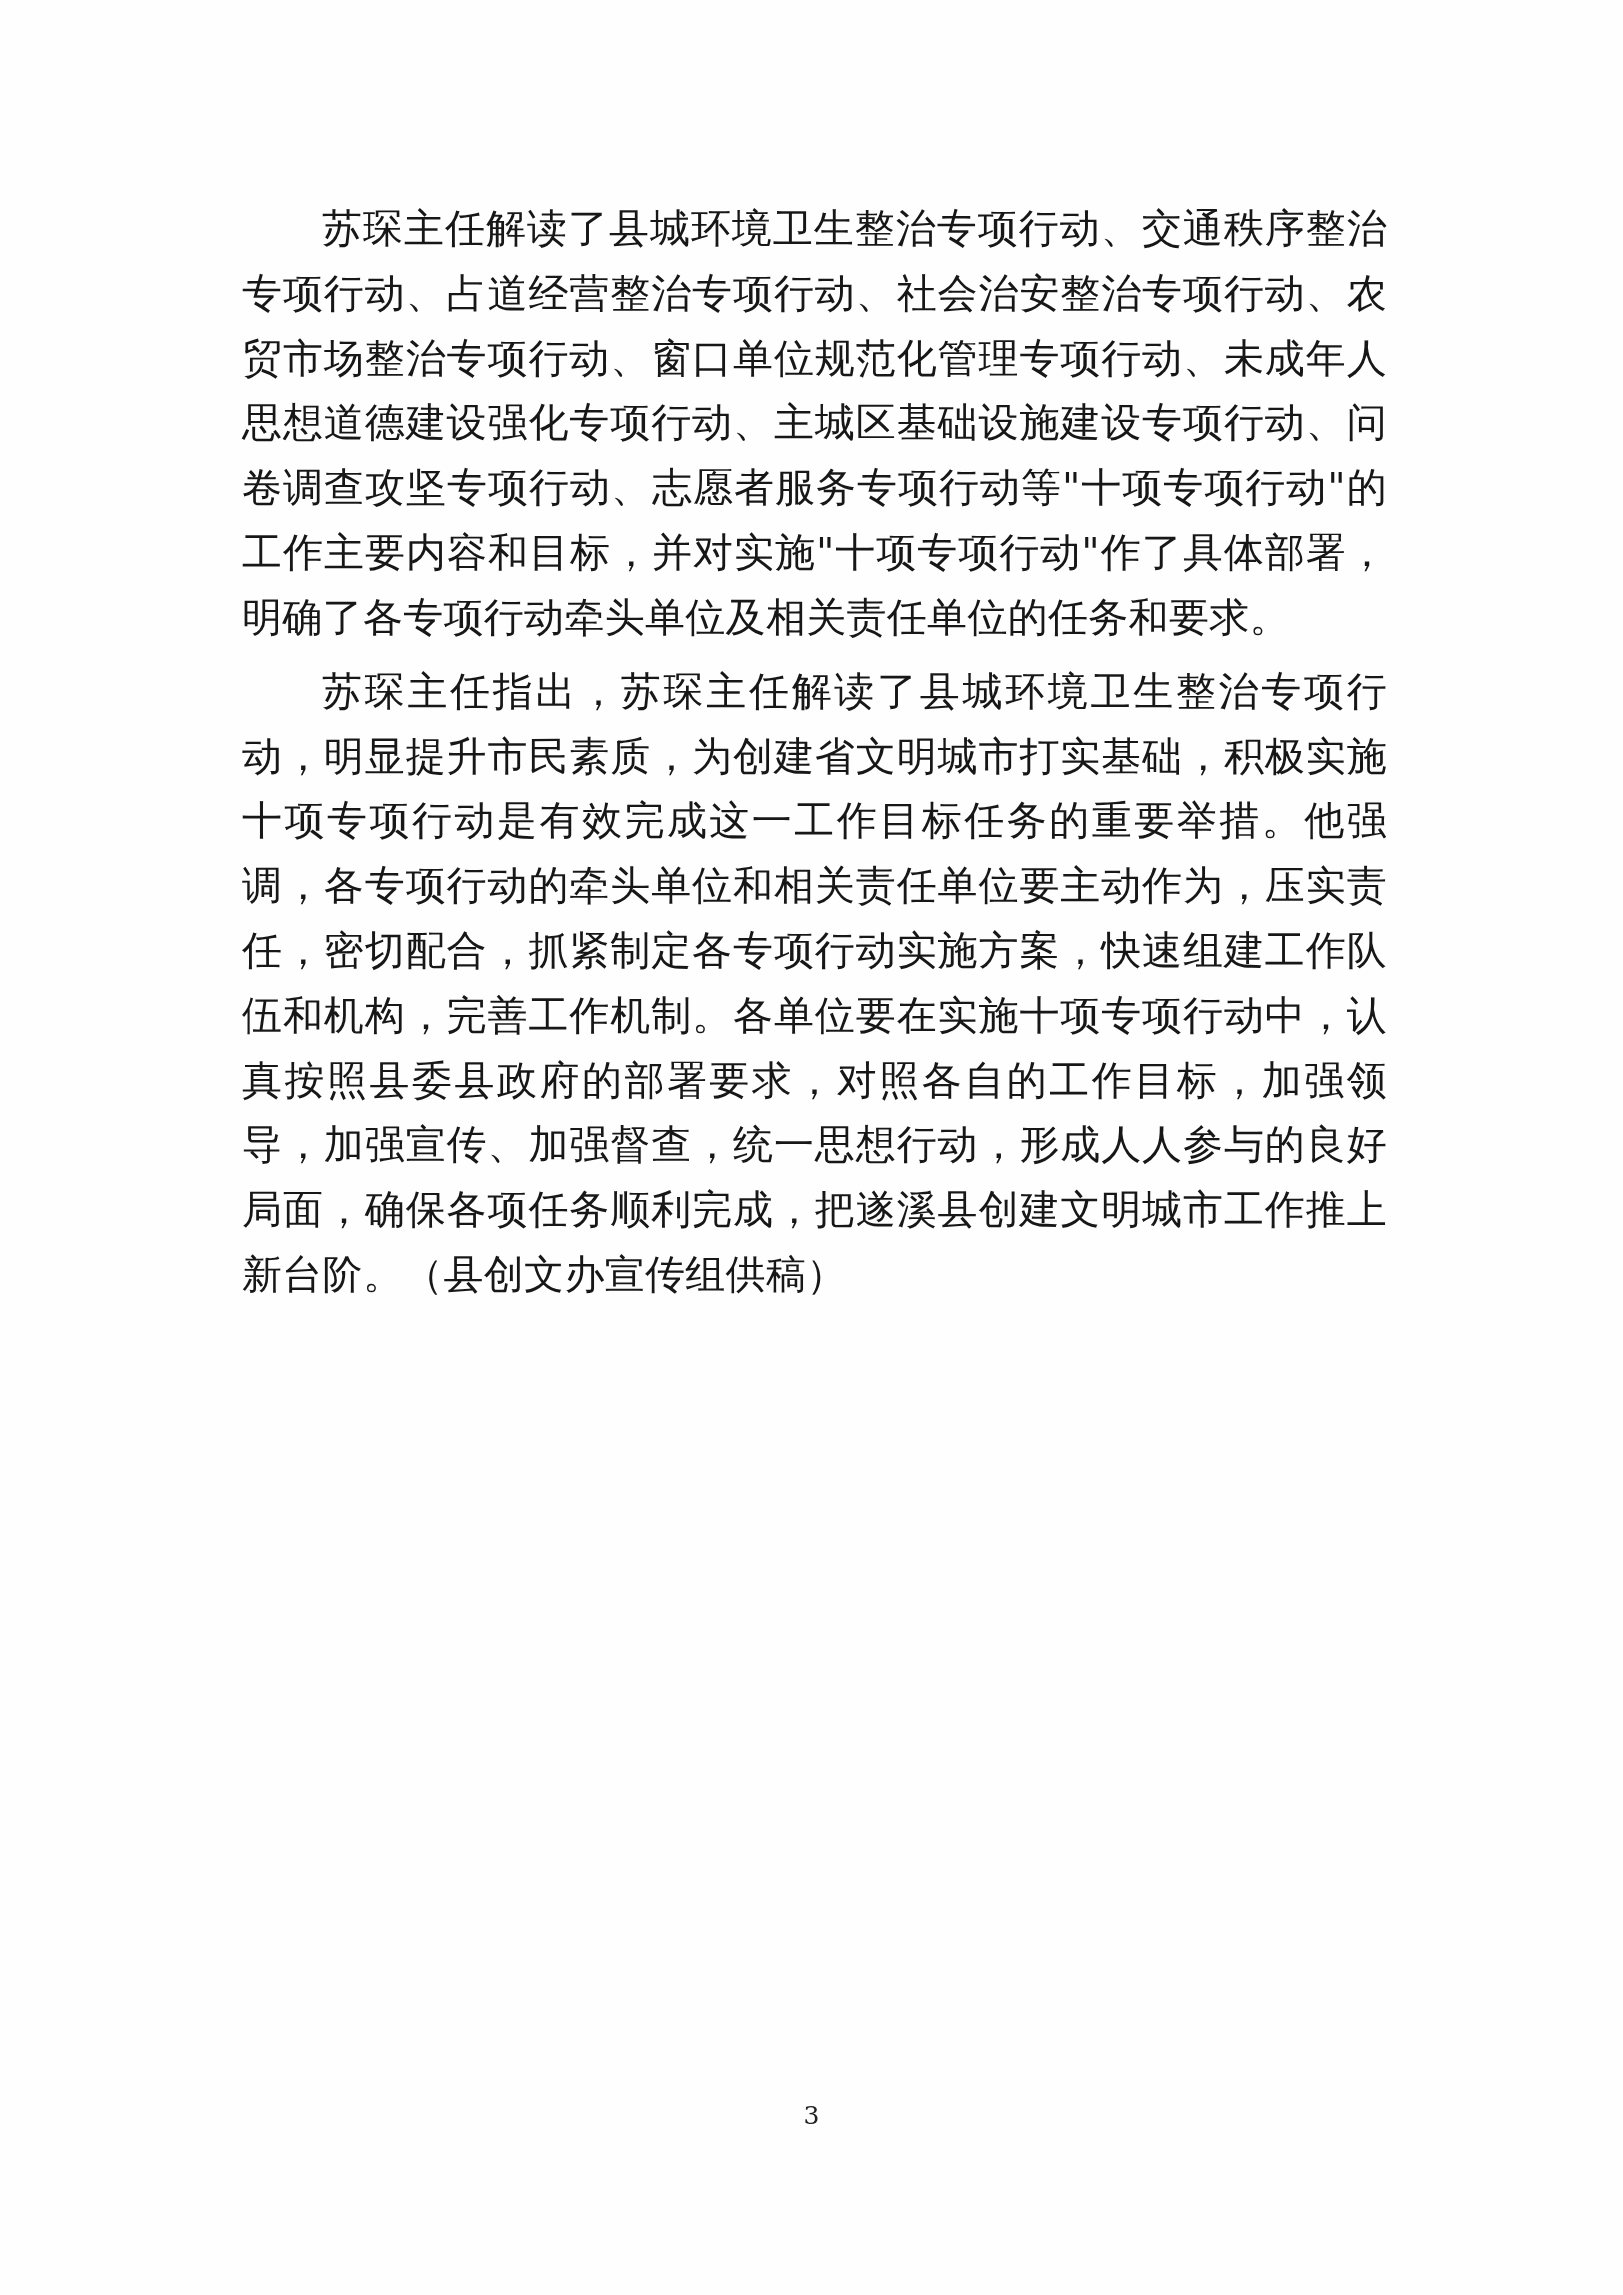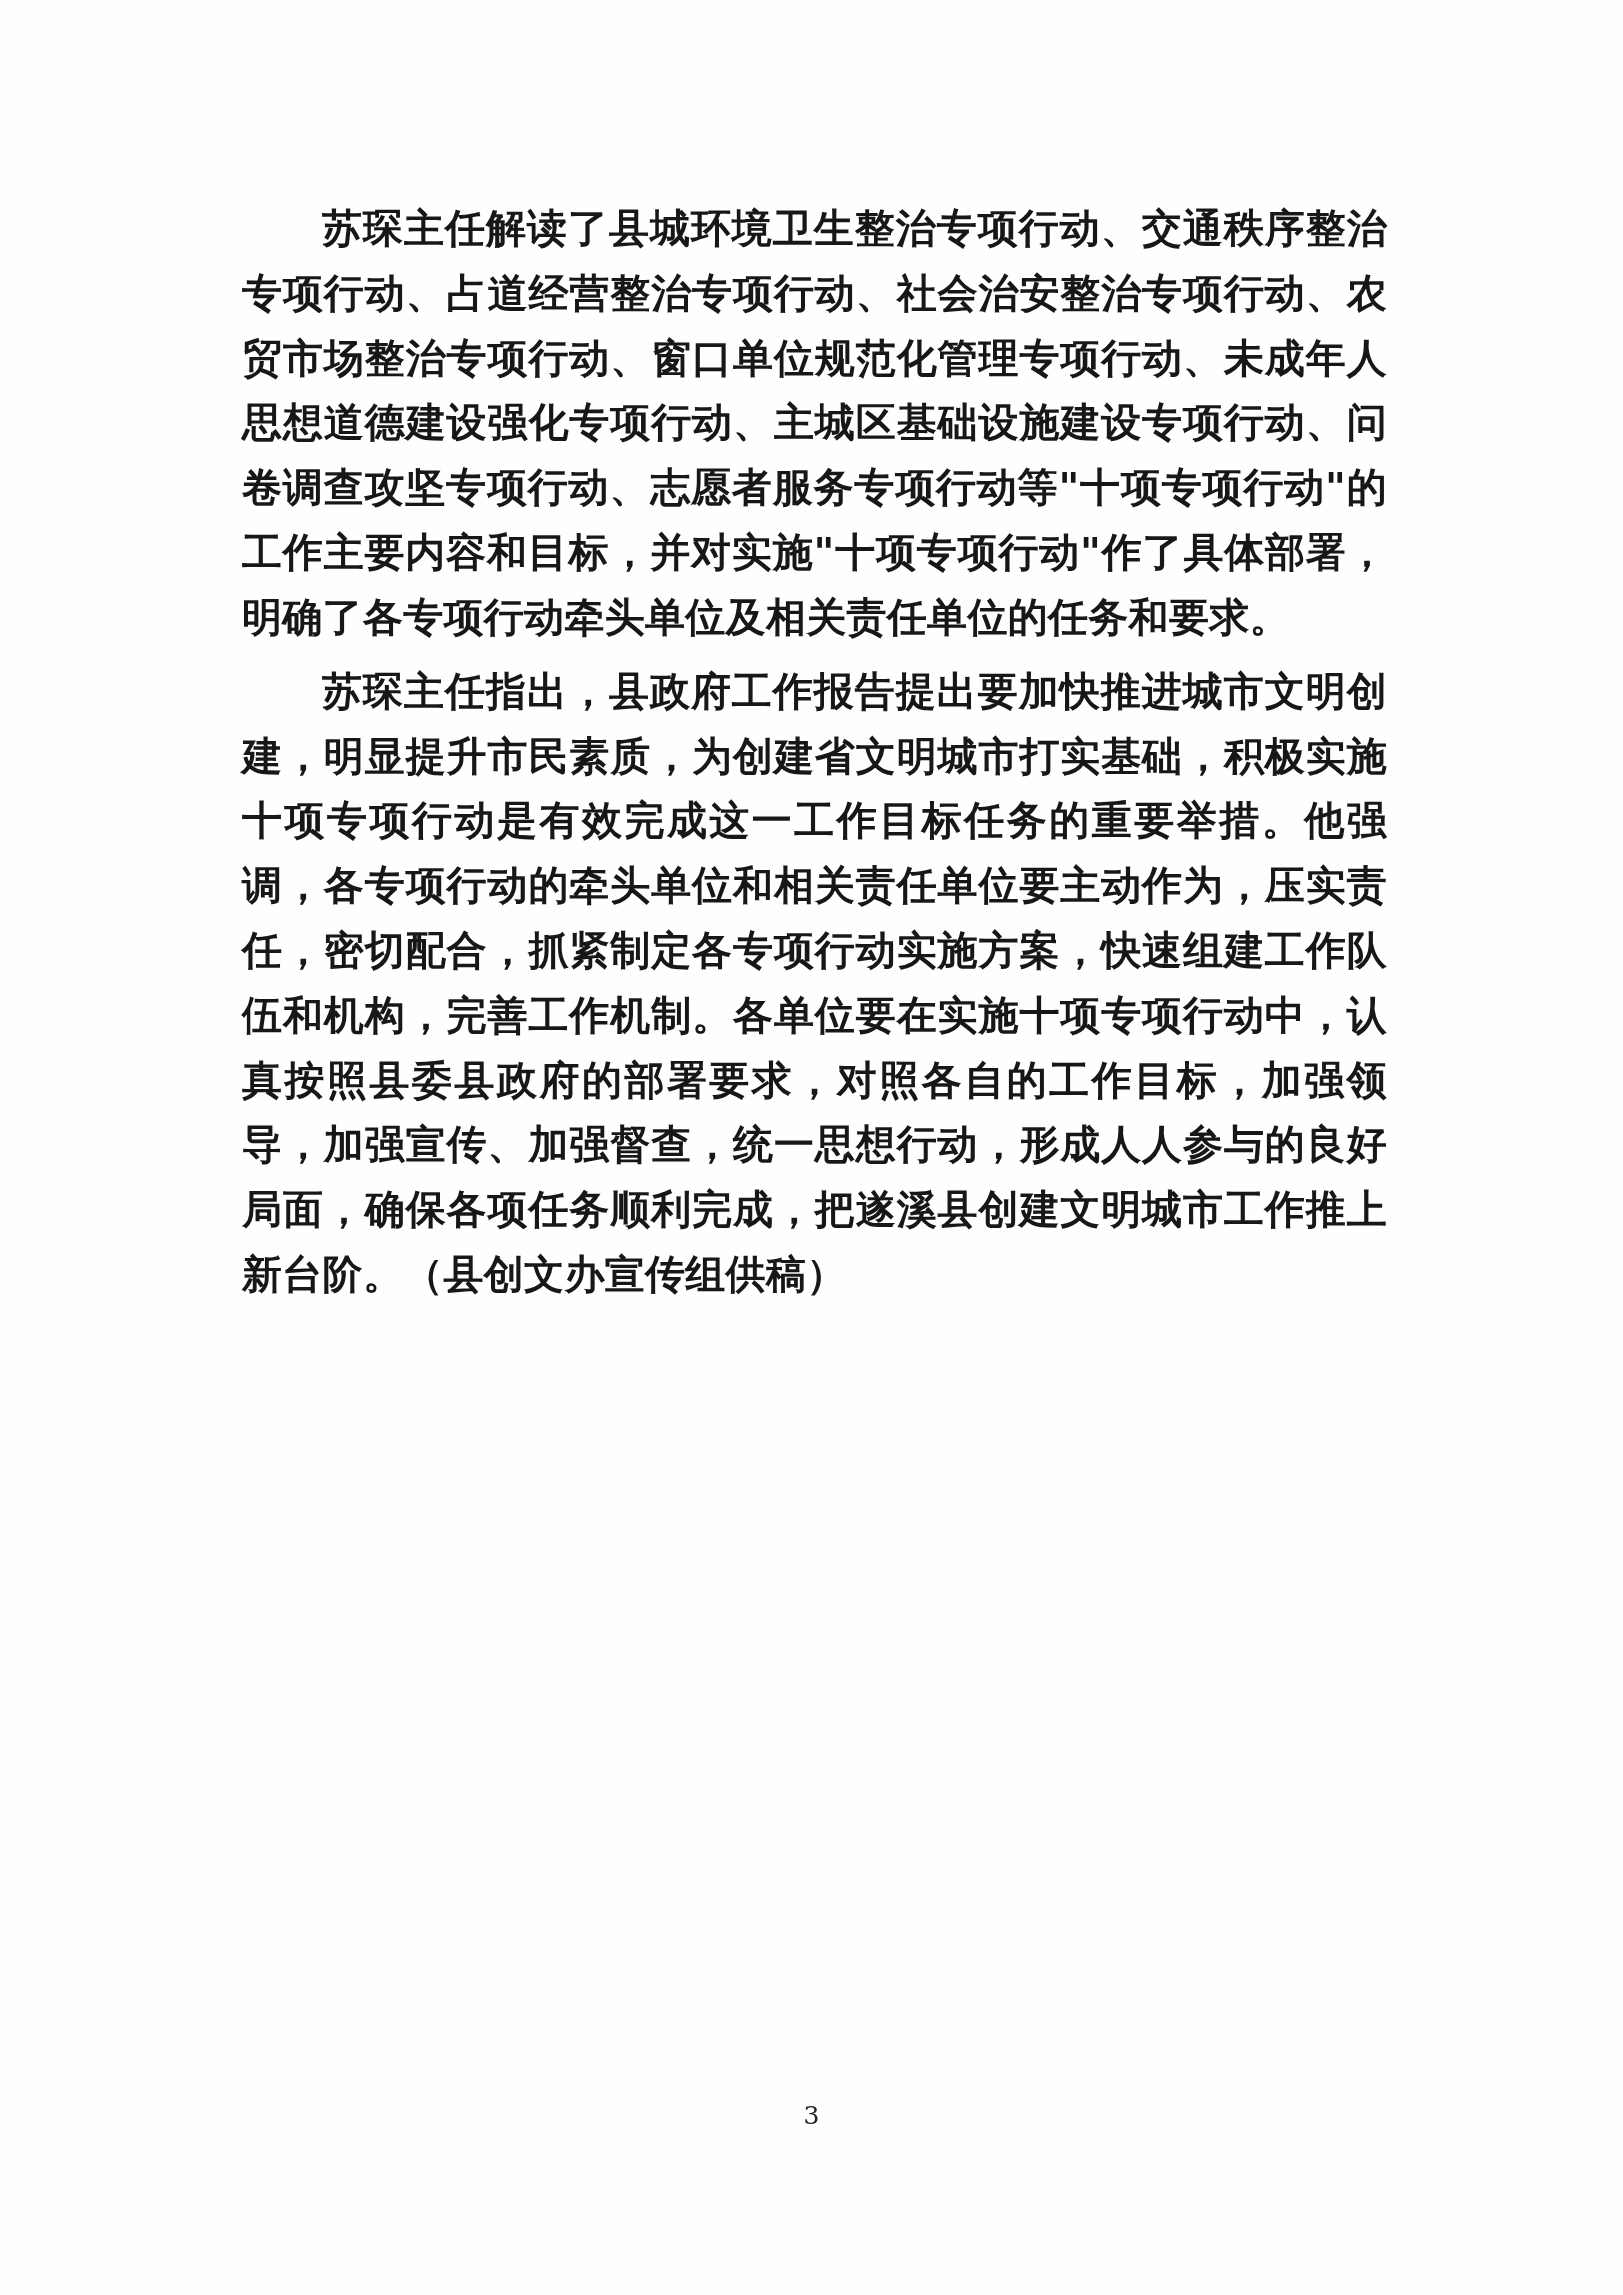--- a/index.html
+++ b/index.html
@@ -27,36 +27,36 @@
   }
   .para {
     font-size: 40px;
     line-height: 1.62;
     text-align: justify;
     text-justify: inter-ideograph;
     letter-spacing: 0.3px;
     margin: 0 0 9.2px 0;
     text-indent: 2em;
     color: #171717;
-    font-weight: 700;
+    font-weight: 400;
   }
   .page-number {
     position: absolute;
     left: 0;
     right: 0;
     top: 2101px;
     text-align: center;
     font-size: 25px;
     color: #222;
     font-family: "DejaVu Serif", "Liberation Serif", serif;
   }
 </style>
 </head>
 <body>
 
 <div class="page">
   <div class="content">
     <p class="para">苏琛主任解读了县城环境卫生整治专项行动、交通秩序整治专项行动、占道经营整治专项行动、社会治安整治专项行动、农贸市场整治专项行动、窗口单位规范化管理专项行动、未成年人思想道德建设强化专项行动、主城区基础设施建设专项行动、问卷调查攻坚专项行动、志愿者服务专项行动等"十项专项行动"的工作主要内容和目标，并对实施"十项专项行动"作了具体部署，明确了各专项行动牵头单位及相关责任单位的任务和要求。</p>
-    <p class="para">苏琛主任指出，县政府工作报告提出要加快推进城市文明创建，明显提升市民素质，为创建省文明城市打实基础，积极实施十项专项行动是有效完成这一工作目标任务的重要举措。他强调，各专项行动的牵头单位和相关责任单位要主动作为，压实责任，密切配合，抓紧制定各专项行动实施方案，快速组建工作队伍和机构，完善工作机制。各单位要在实施十项专项行动中，认真按照县委县政府的部署要求，对照各自的工作目标，加强领导，加强宣传、加强督查，统一思想行动，形成人人参与的良好局面，确保各项任务顺利完成，把遂溪县创建文明城市工作推上新台阶。（县创文办宣传组供稿）</p>
+    <p class="para">苏琛主任指出，苏琛主任解读了县城环境卫生整治专项行动，明显提升市民素质，为创建省文明城市打实基础，积极实施十项专项行动是有效完成这一工作目标任务的重要举措。他强调，各专项行动的牵头单位和相关责任单位要主动作为，压实责任，密切配合，抓紧制定各专项行动实施方案，快速组建工作队伍和机构，完善工作机制。各单位要在实施十项专项行动中，认真按照县委县政府的部署要求，对照各自的工作目标，加强领导，加强宣传、加强督查，统一思想行动，形成人人参与的良好局面，确保各项任务顺利完成，把遂溪县创建文明城市工作推上新台阶。（县创文办宣传组供稿）</p>
   </div>
   <div class="page-number">3</div>
 </div>
 
 
 </body></html>

